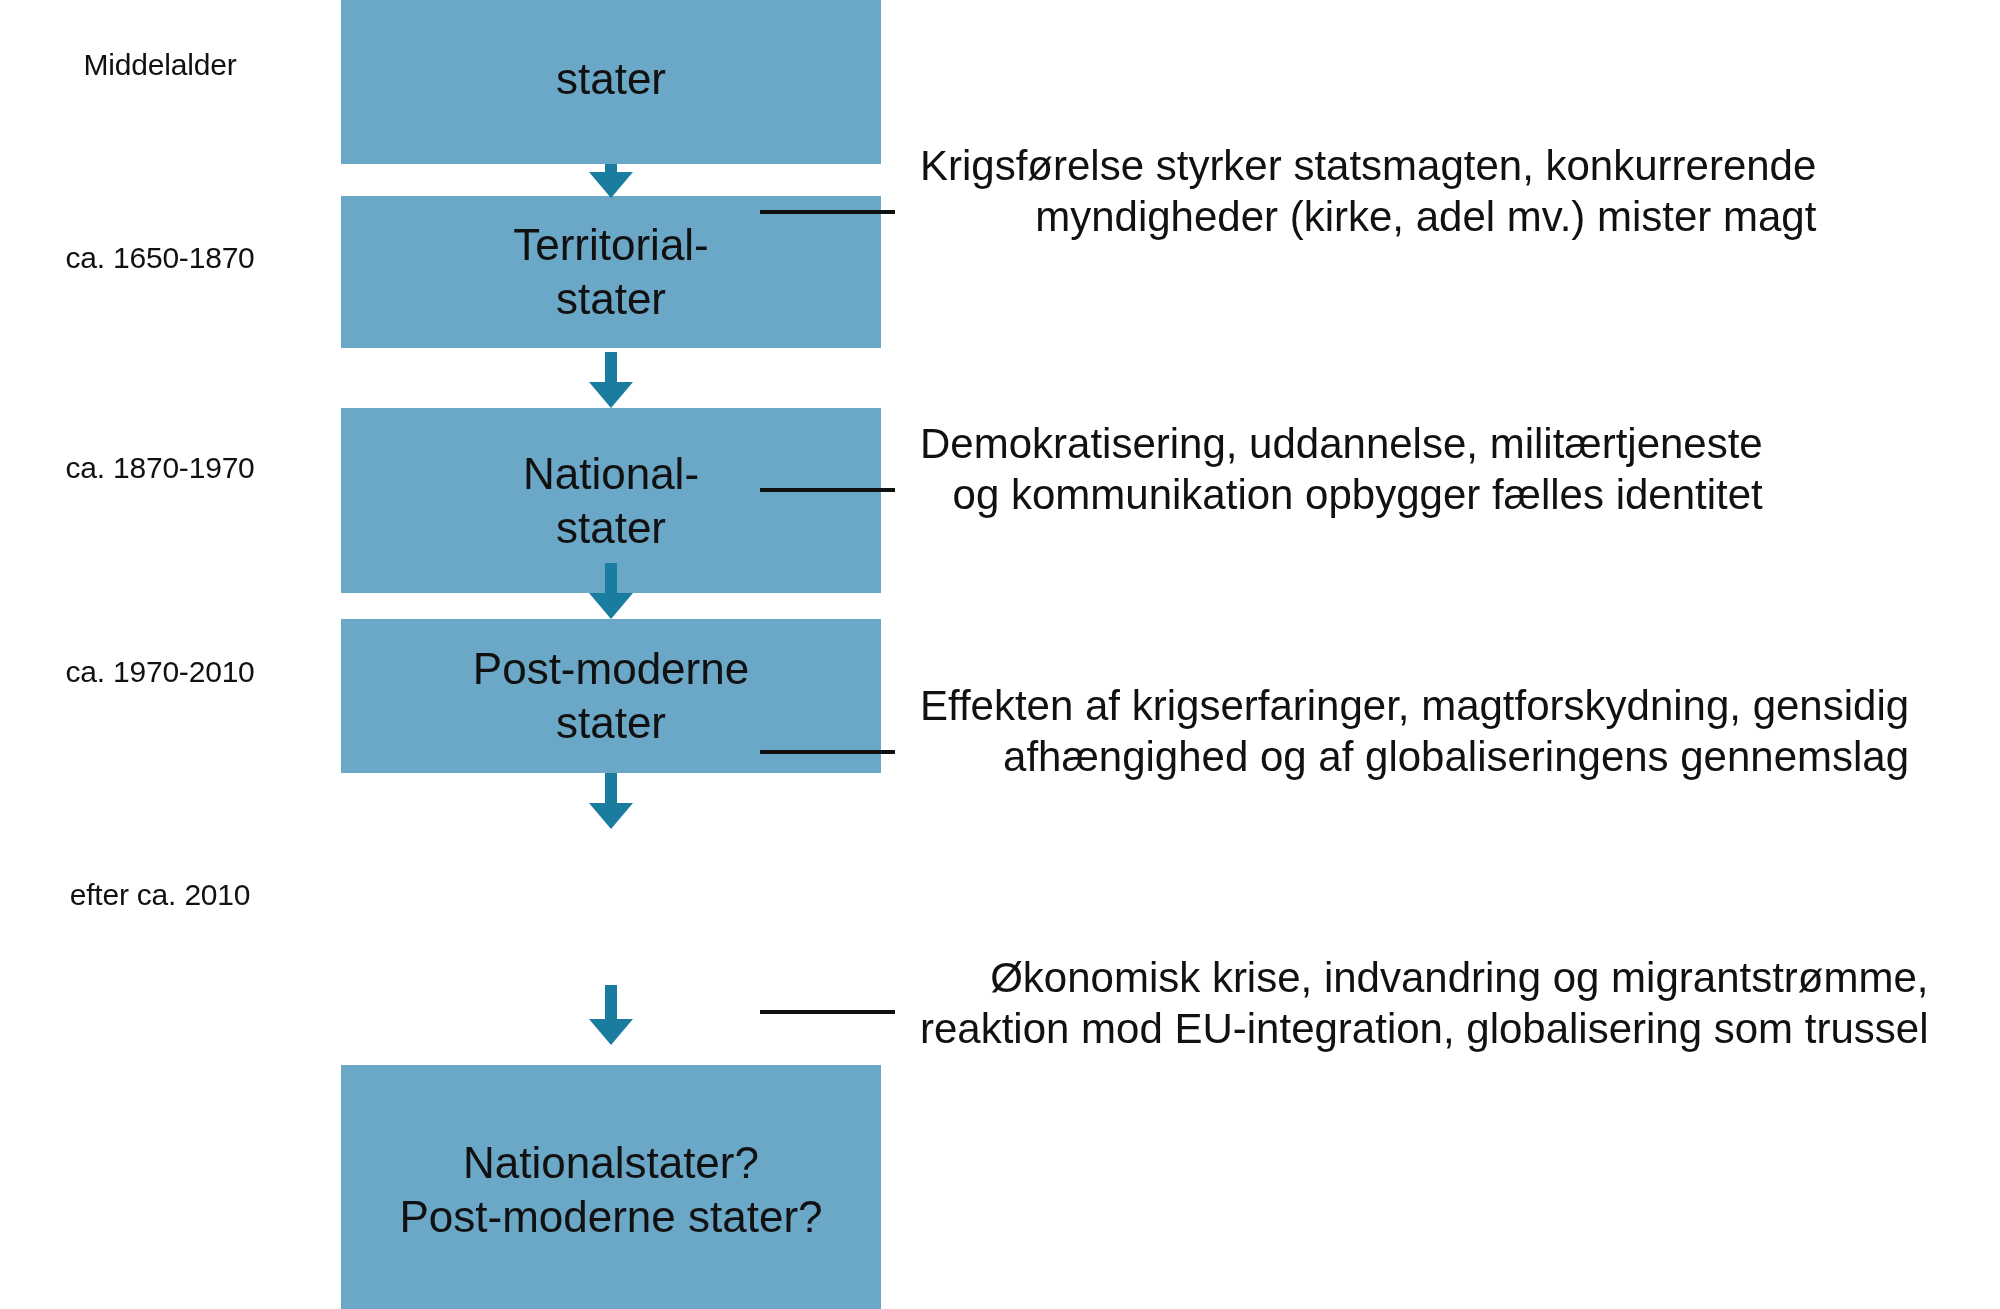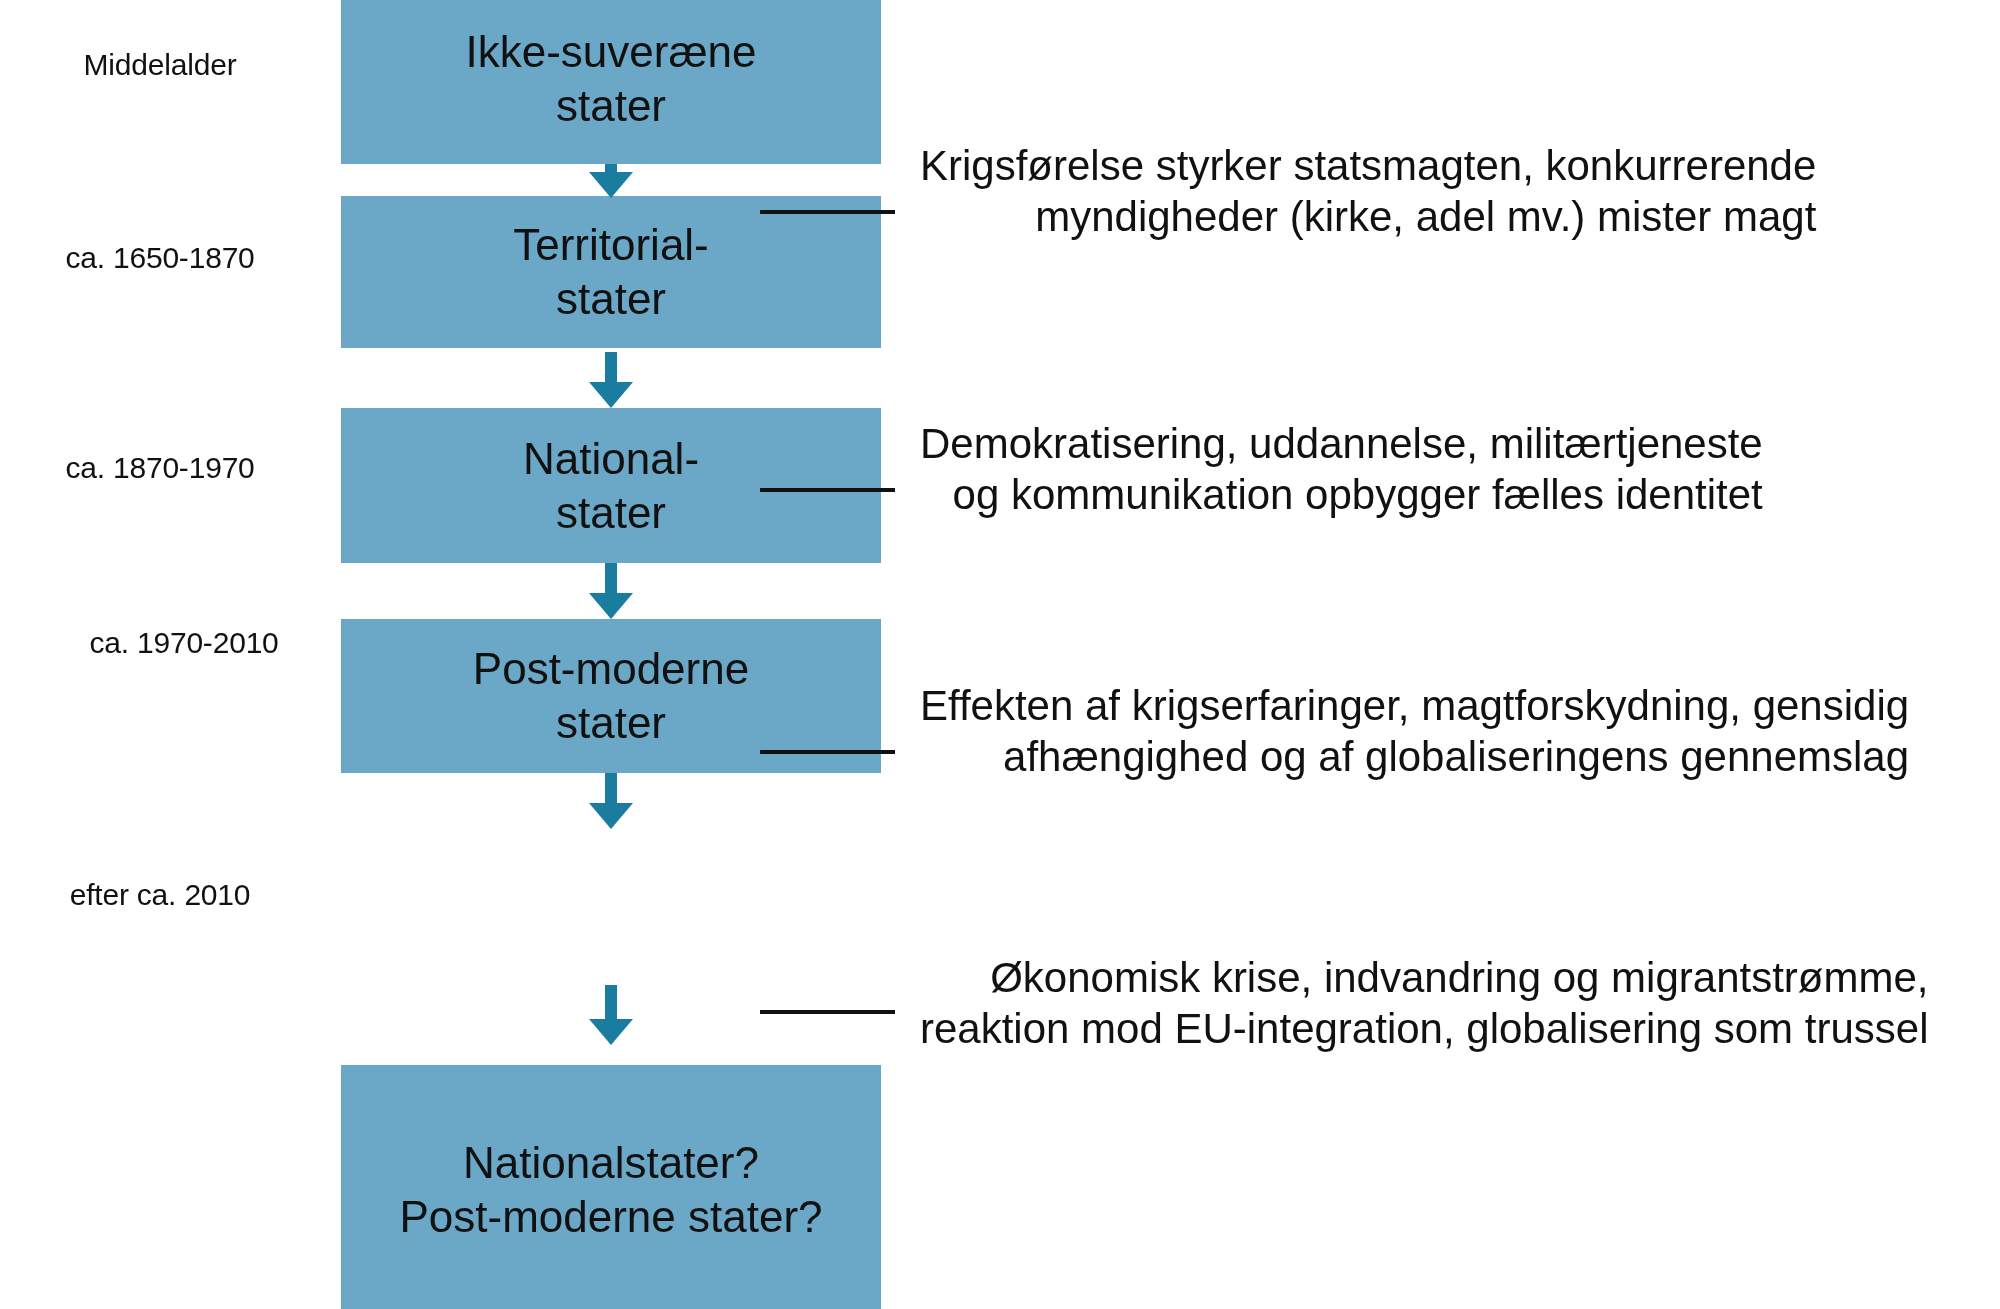--- a/index.html
+++ b/index.html
@@ -101,34 +101,33 @@
   }
 </style>
 </head>
 <body>
 
 <div id="canvas">
 
   <div class="era-label" style="top:49px;">Middelalder</div>
   <div class="era-label" style="top:242px;">ca. 1650-1870</div>
   <div class="era-label" style="top:452px;">ca. 1870-1970</div>
-  <div class="era-label" style="top:627px;margin-left:24px;">ca. 1970-2010</div>
+  <div class="era-label" style="top:656px;">ca. 1970-2010</div>
   <div class="era-label" style="top:879px;">efter ca. 2010</div>
 
   <div class="stage-box" style="top:-6px; height:170px;">
-    <span class="line">Ikke-suveræne</span>
     <span class="line">stater</span>
   </div>
 
   <div class="stage-box" style="top:196px; height:152px;">
     <span class="line">Territorial-</span>
     <span class="line">stater</span>
   </div>
 
-  <div class="stage-box" style="top:408px; height:155px;">
+  <div class="stage-box" style="top:408px; height:185px;">
     <span class="line">National-</span>
     <span class="line">stater</span>
   </div>
 
   <div class="stage-box" style="top:619px; height:154px;">
     <span class="line">Post-moderne</span>
     <span class="line">stater</span>
   </div>
 
   <div class="stage-box" style="top:1045px; height:250px;margin-top:20px;">

